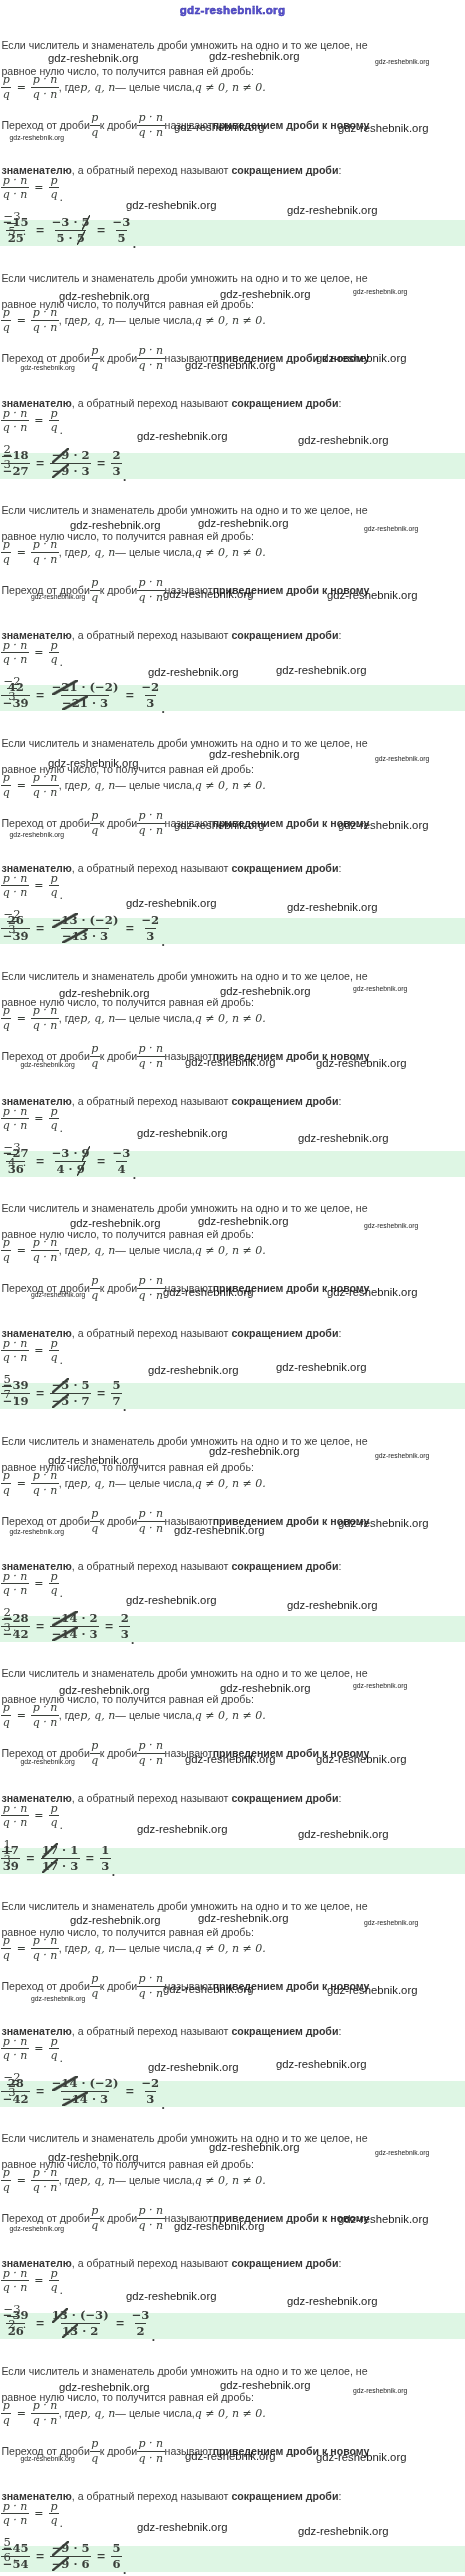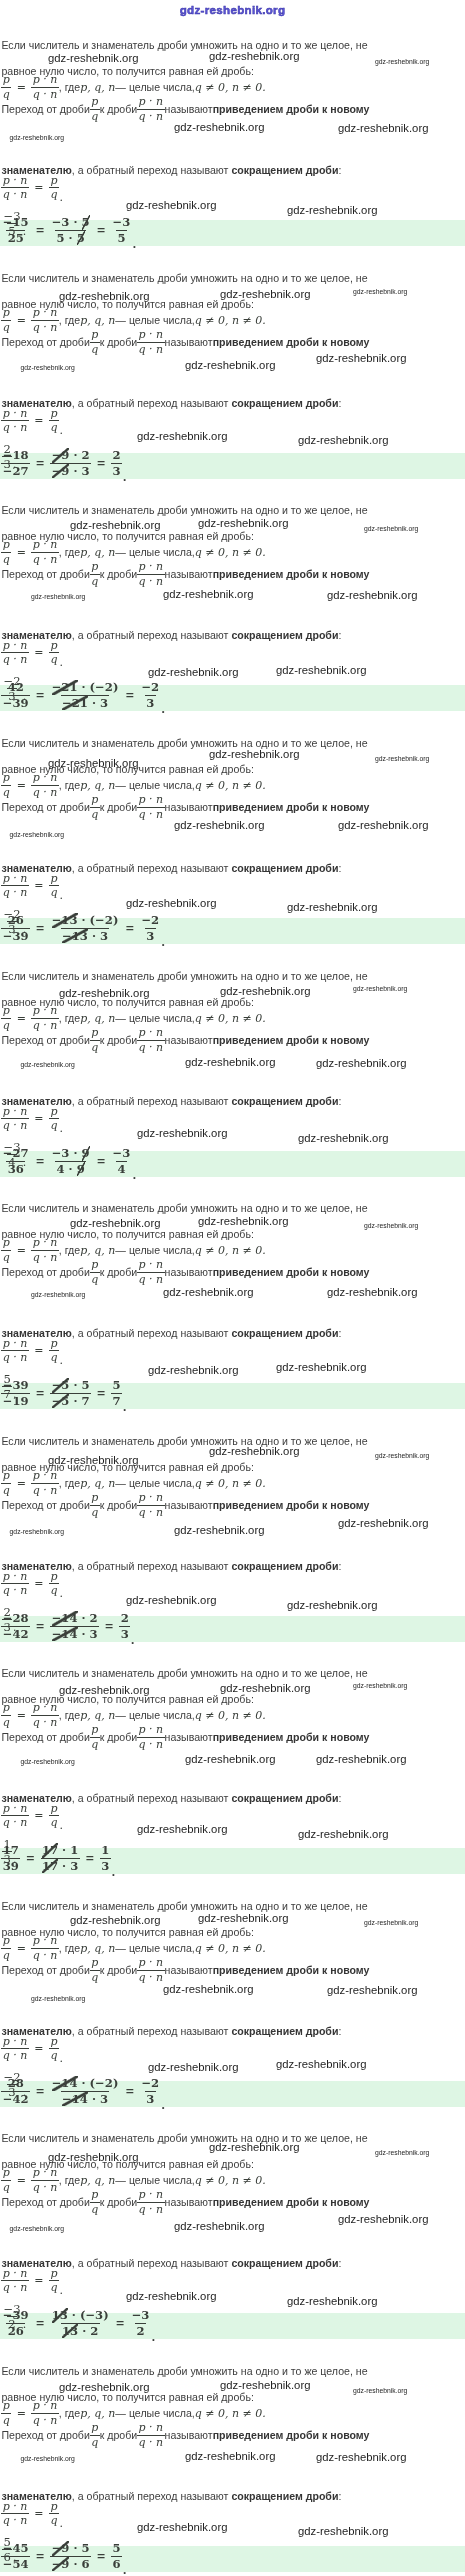--- a/index.html
+++ b/index.html
@@ -12,21 +12,21 @@
     font-size:11.6px;font-weight:bold;letter-spacing:0.3px;
     color:#5a55d6;-webkit-text-stroke:0.5px #3a34a8;
   }
   .block{position:absolute;left:0;width:465px;height:233px;}
   .trow{position:absolute;left:1.4px;white-space:nowrap;font-size:10.6px;color:#3d3d3d;z-index:1;}
   .r1{top:1.4px;}
   .r2{top:27px;}
   .r5{top:126px;}
   .mrow{position:absolute;left:1.4px;display:flex;align-items:center;white-space:nowrap;z-index:1;}
   .f1{top:42px;height:36px;}
-  .tr{top:63px;height:38px;}
+  .tr{top:79px;height:38px;}
   .fr2{top:144px;height:33px;}
   .ex{top:182px;height:42px;z-index:2;font-weight:bold;}
   .mv{font-family:"DejaVu Serif",serif;font-style:italic;color:#3a3f3a;font-size:11px;}
   .mn{font-family:"DejaVu Serif",serif;color:#3a3f3a;font-size:11px;}
   .frac{
     display:inline-flex;flex-direction:column;align-items:center;text-align:center;
     font-family:"DejaVu Serif",serif;color:#3a3f3a;font-size:11px;line-height:1.22;
   }
   .frac>.den{border-top:0.9px solid #3a3f3a;padding:0 1.4px;}
   .frac>.num{padding:0 1.4px;}

